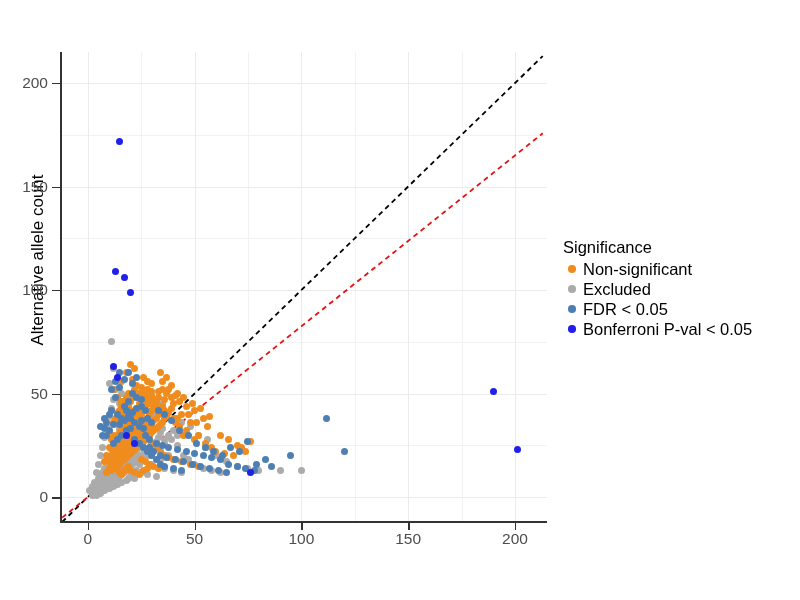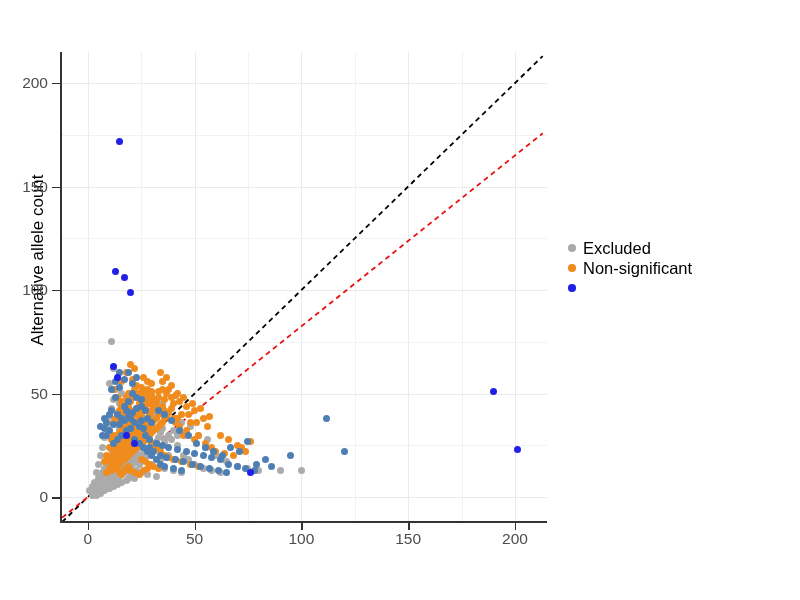--- a/index.html
+++ b/index.html
@@ -822,34 +822,42 @@
       <div class="xtick-wrap" style="left: 378.162px;">
         <div class="ticklabel ticklabel-x" style="width: 60px;">150</div>
       </div>
       <div class="tick tick-x" style="left: 514.961px;"></div>
       <div class="xtick-wrap" style="left: 484.961px;">
         <div class="ticklabel ticklabel-x" style="width: 60px;">200</div>
       </div>
     </div>
 
   <div id="legend">
+    <div class="legend-title">Significance</div>
     <div id="legend-items">
+        <div class="legend-item">
+          <span class="legend-key">
+            <span class="legend-dot" style="background: rgb(240, 140, 30);"></span>
+          </span>
+          <span class="legend-label">Non-significant</span>
+        </div>
         <div class="legend-item">
           <span class="legend-key">
             <span class="legend-dot" style="background: rgb(171, 171, 171);"></span>
           </span>
           <span class="legend-label">Excluded</span>
         </div>
         <div class="legend-item">
           <span class="legend-key">
-            <span class="legend-dot" style="background: rgb(240, 140, 30);"></span>
+            <span class="legend-dot" style="background: rgb(78, 127, 180);"></span>
           </span>
-          <span class="legend-label">Non-significant</span>
+          <span class="legend-label">FDR &lt; 0.05</span>
         </div>
         <div class="legend-item">
           <span class="legend-key">
             <span class="legend-dot" style="background: rgb(32, 32, 232);"></span>
           </span>
+          <span class="legend-label">Bonferroni P-val &lt; 0.05</span>
         </div>
       </div>
   </div>
 
 </div>
 
 </body></html>

